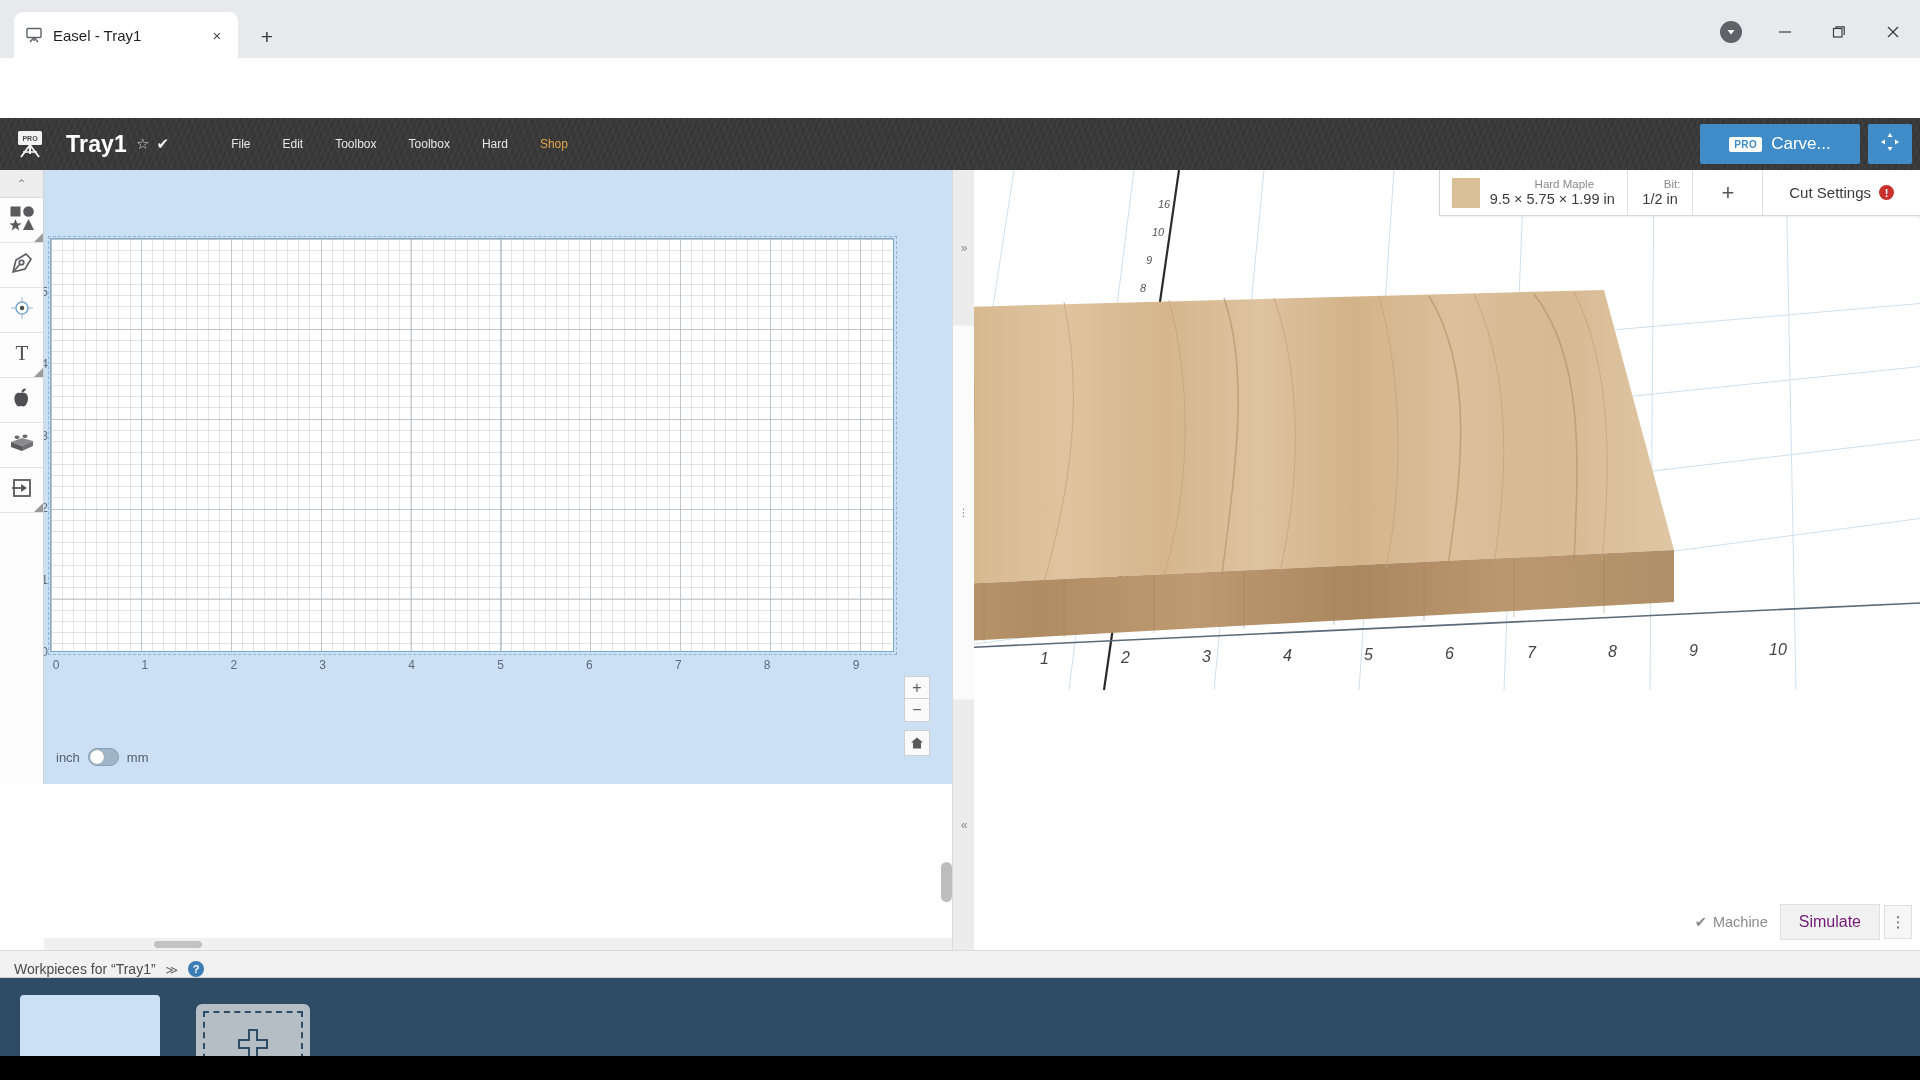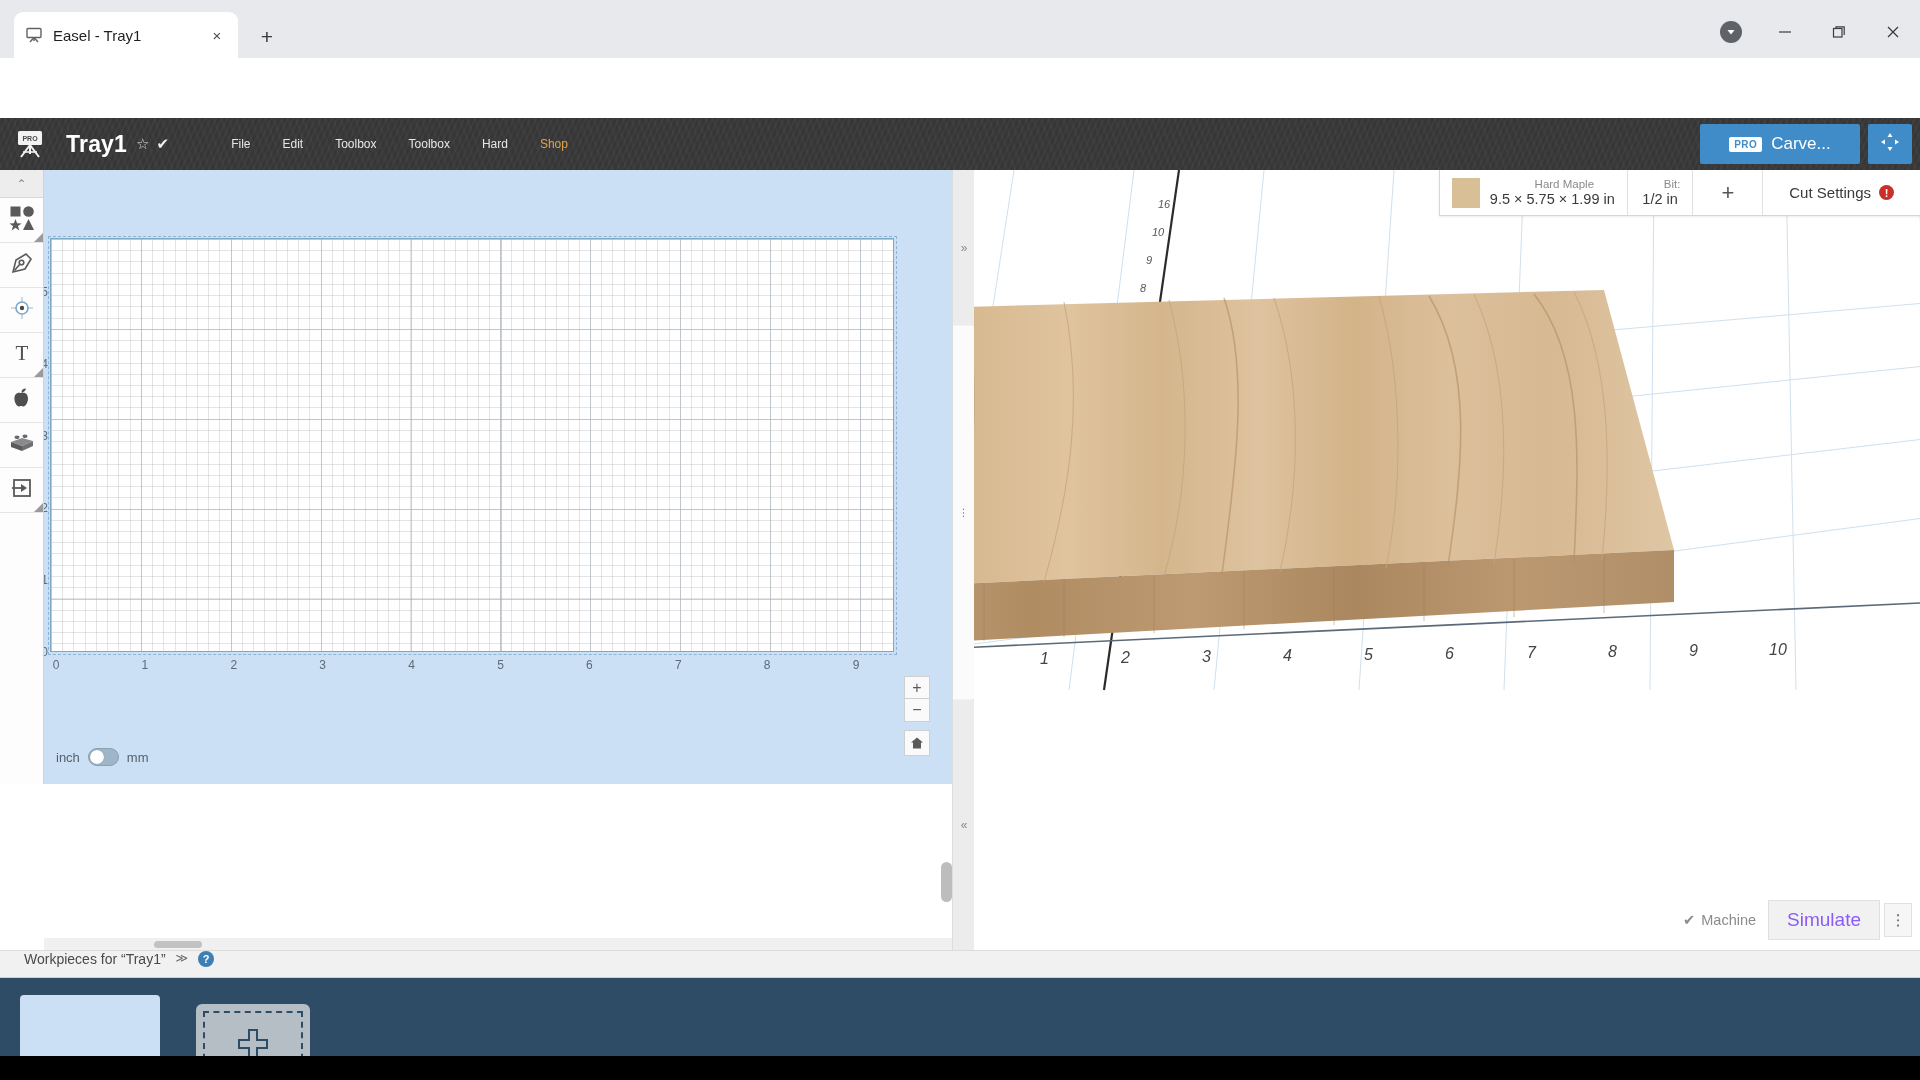--- a/index.html
+++ b/index.html
@@ -204,33 +204,33 @@
   .alert-dot {
     width:15px; height:15px; border-radius:50%; background:#c9302c; color:#fff;
     font-size:11px; font-weight:bold; display:flex; align-items:center; justify-content:center;
   }
 
   .pv-bottom {
     position:absolute; right: 8px; bottom: 10px; display:flex; align-items:center; gap:4px;
   }
   .detailed { color:#8b8b8b; font-size:14.5px; display:flex; align-items:center; gap:6px; padding:0 8px; }
   .sim-btn {
-    background:#f1f1f1; border:1px solid #e0e0e0; color:#8b5cf6; font-size:19px;
+    background:#f1f1f1; border:1px solid #e0e0e0; color:#701a75; font-size:16px;
     padding: 8px 18px;
   }
   .kebab {
     background:#f6f6f6; border:1px solid #e0e0e0; width:28px; height:34px;
     display:flex; align-items:center; justify-content:center; color:#555; font-size:15px;
   }
 
   
   .wp-header {
     position:absolute; top:892px; left:0; width:1920px; height:28px;
     background:#f1f1f1; border-top:1px solid #dcdcdc; border-bottom:1px solid #d2d2d2;
-    display:flex; align-items:flex-start; padding-left:24px; gap:10px;
+    display:flex; align-items:flex-end; padding-left:14px; gap:10px;
   }
   .wp-header .title { font-size:14px; color:#4a4a4a; }
   .wp-header .chev { font-size:12px; color:#6a6a6a; }
   .help-dot {
     width:16px; height:16px; border-radius:50%; background:#3d7fb5; color:#fff;
     font-size:11px; font-weight:bold; display:flex; align-items:center; justify-content:center;
   }
   .wp-tray {
     position:absolute; top:920px; left:0; width:1920px; height:136px; background:#2f4c66;
     display:flex; align-items:center; padding-left:20px; gap:36px;

